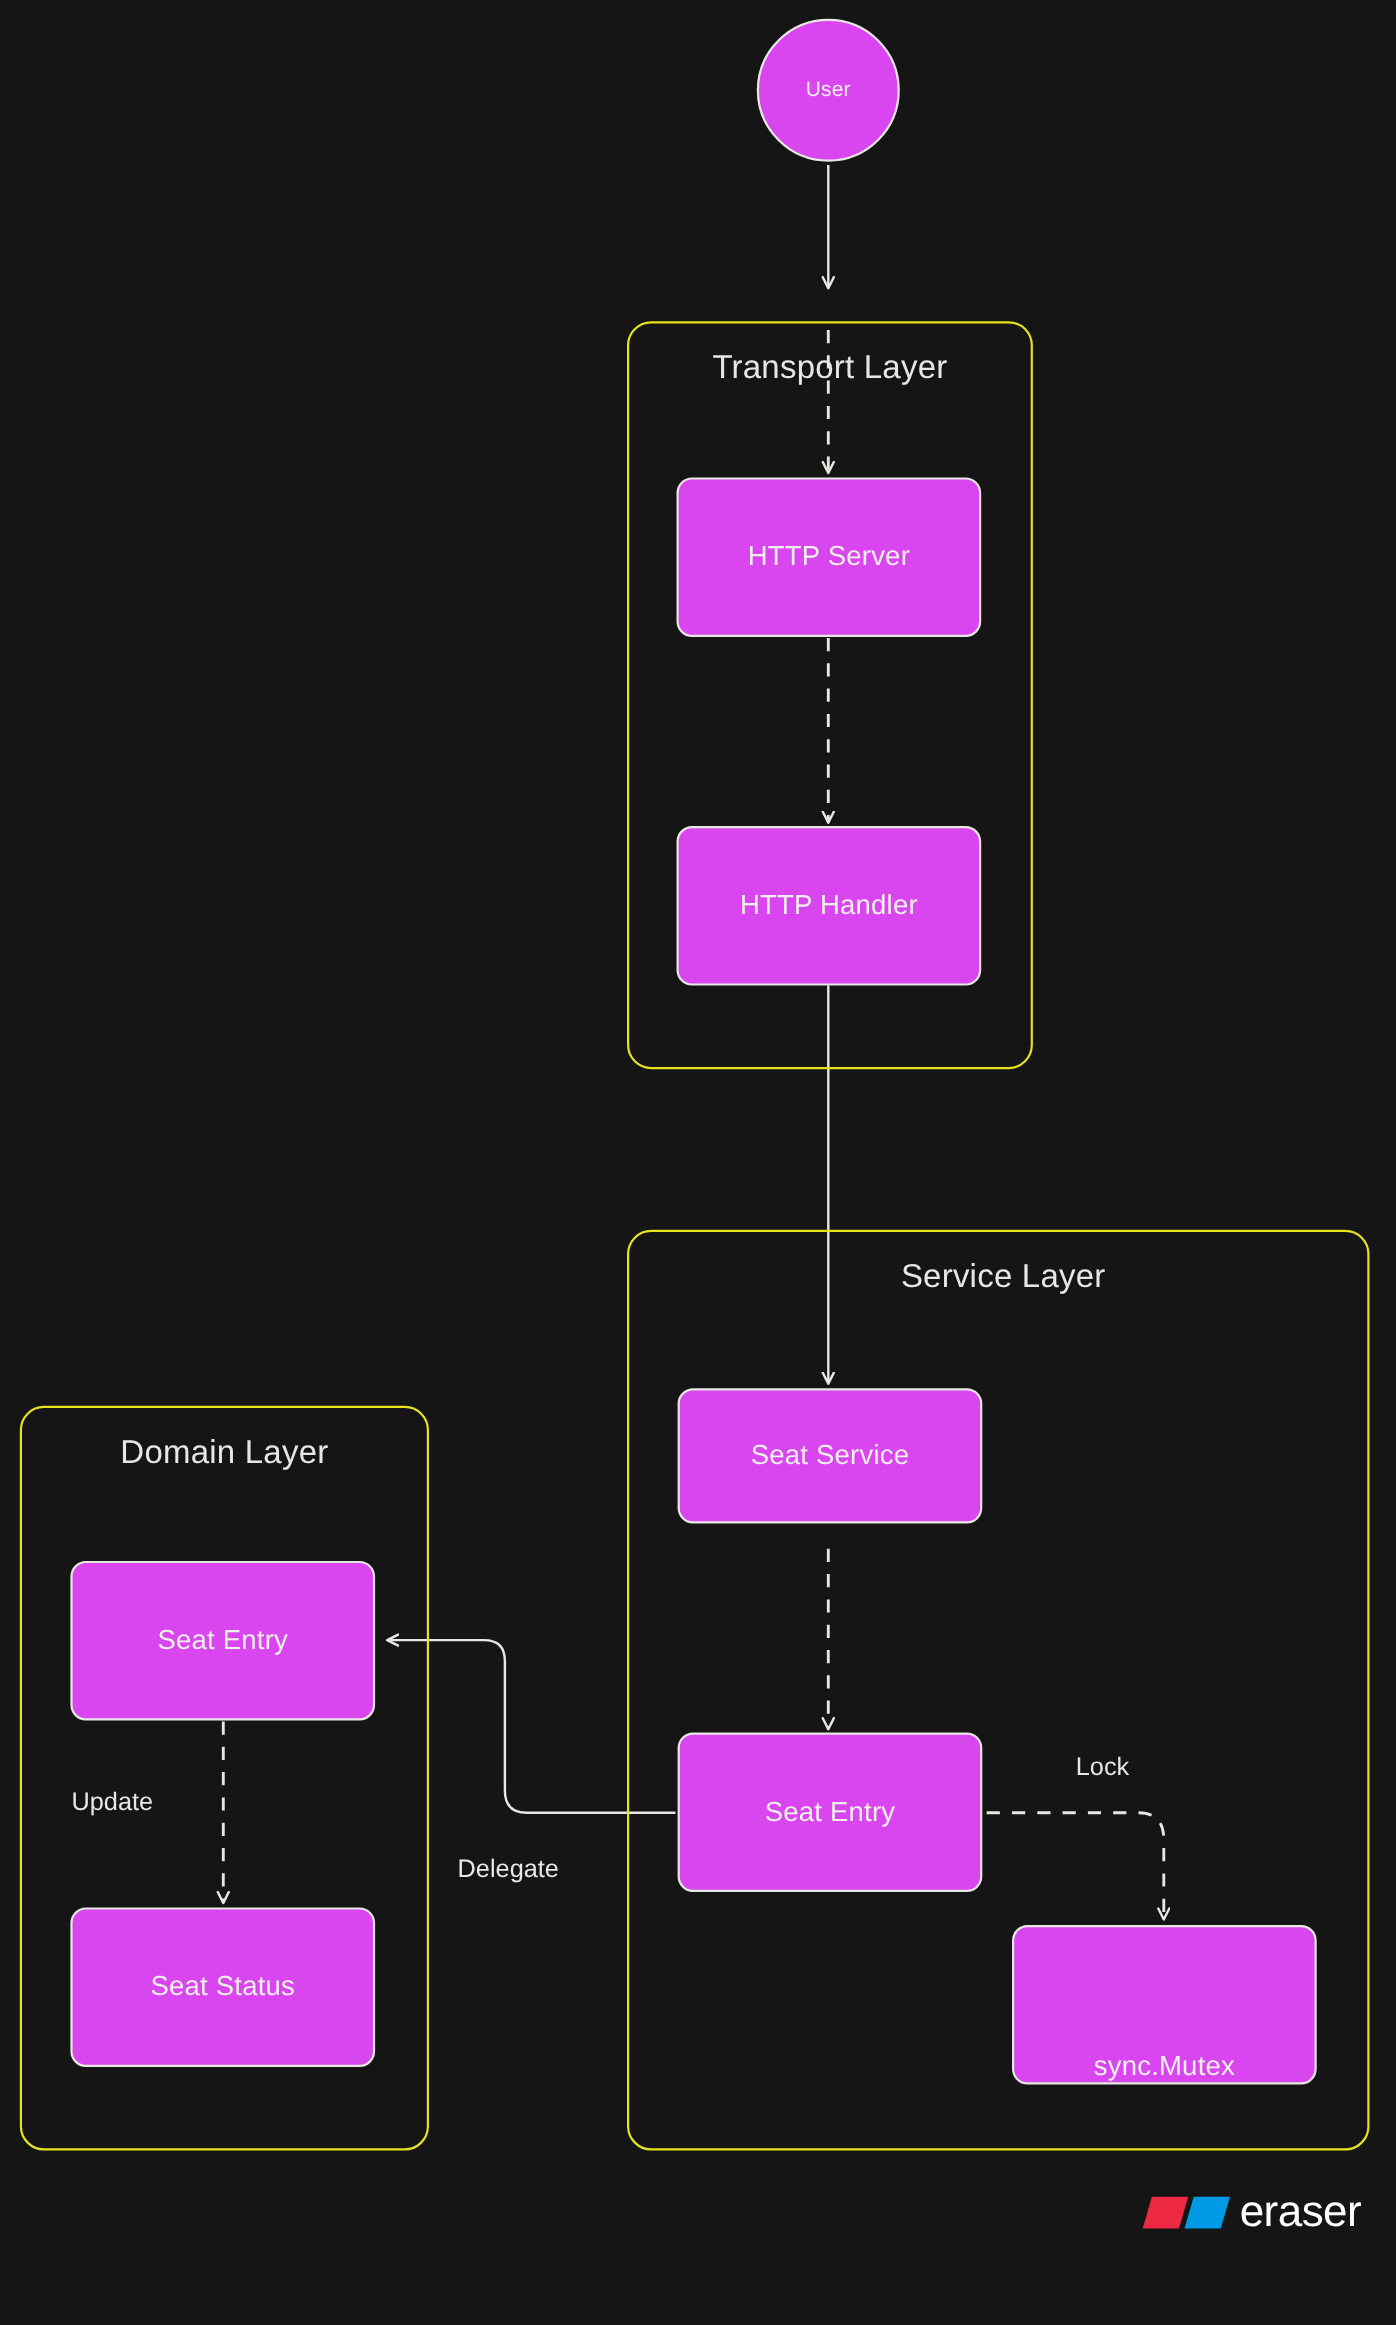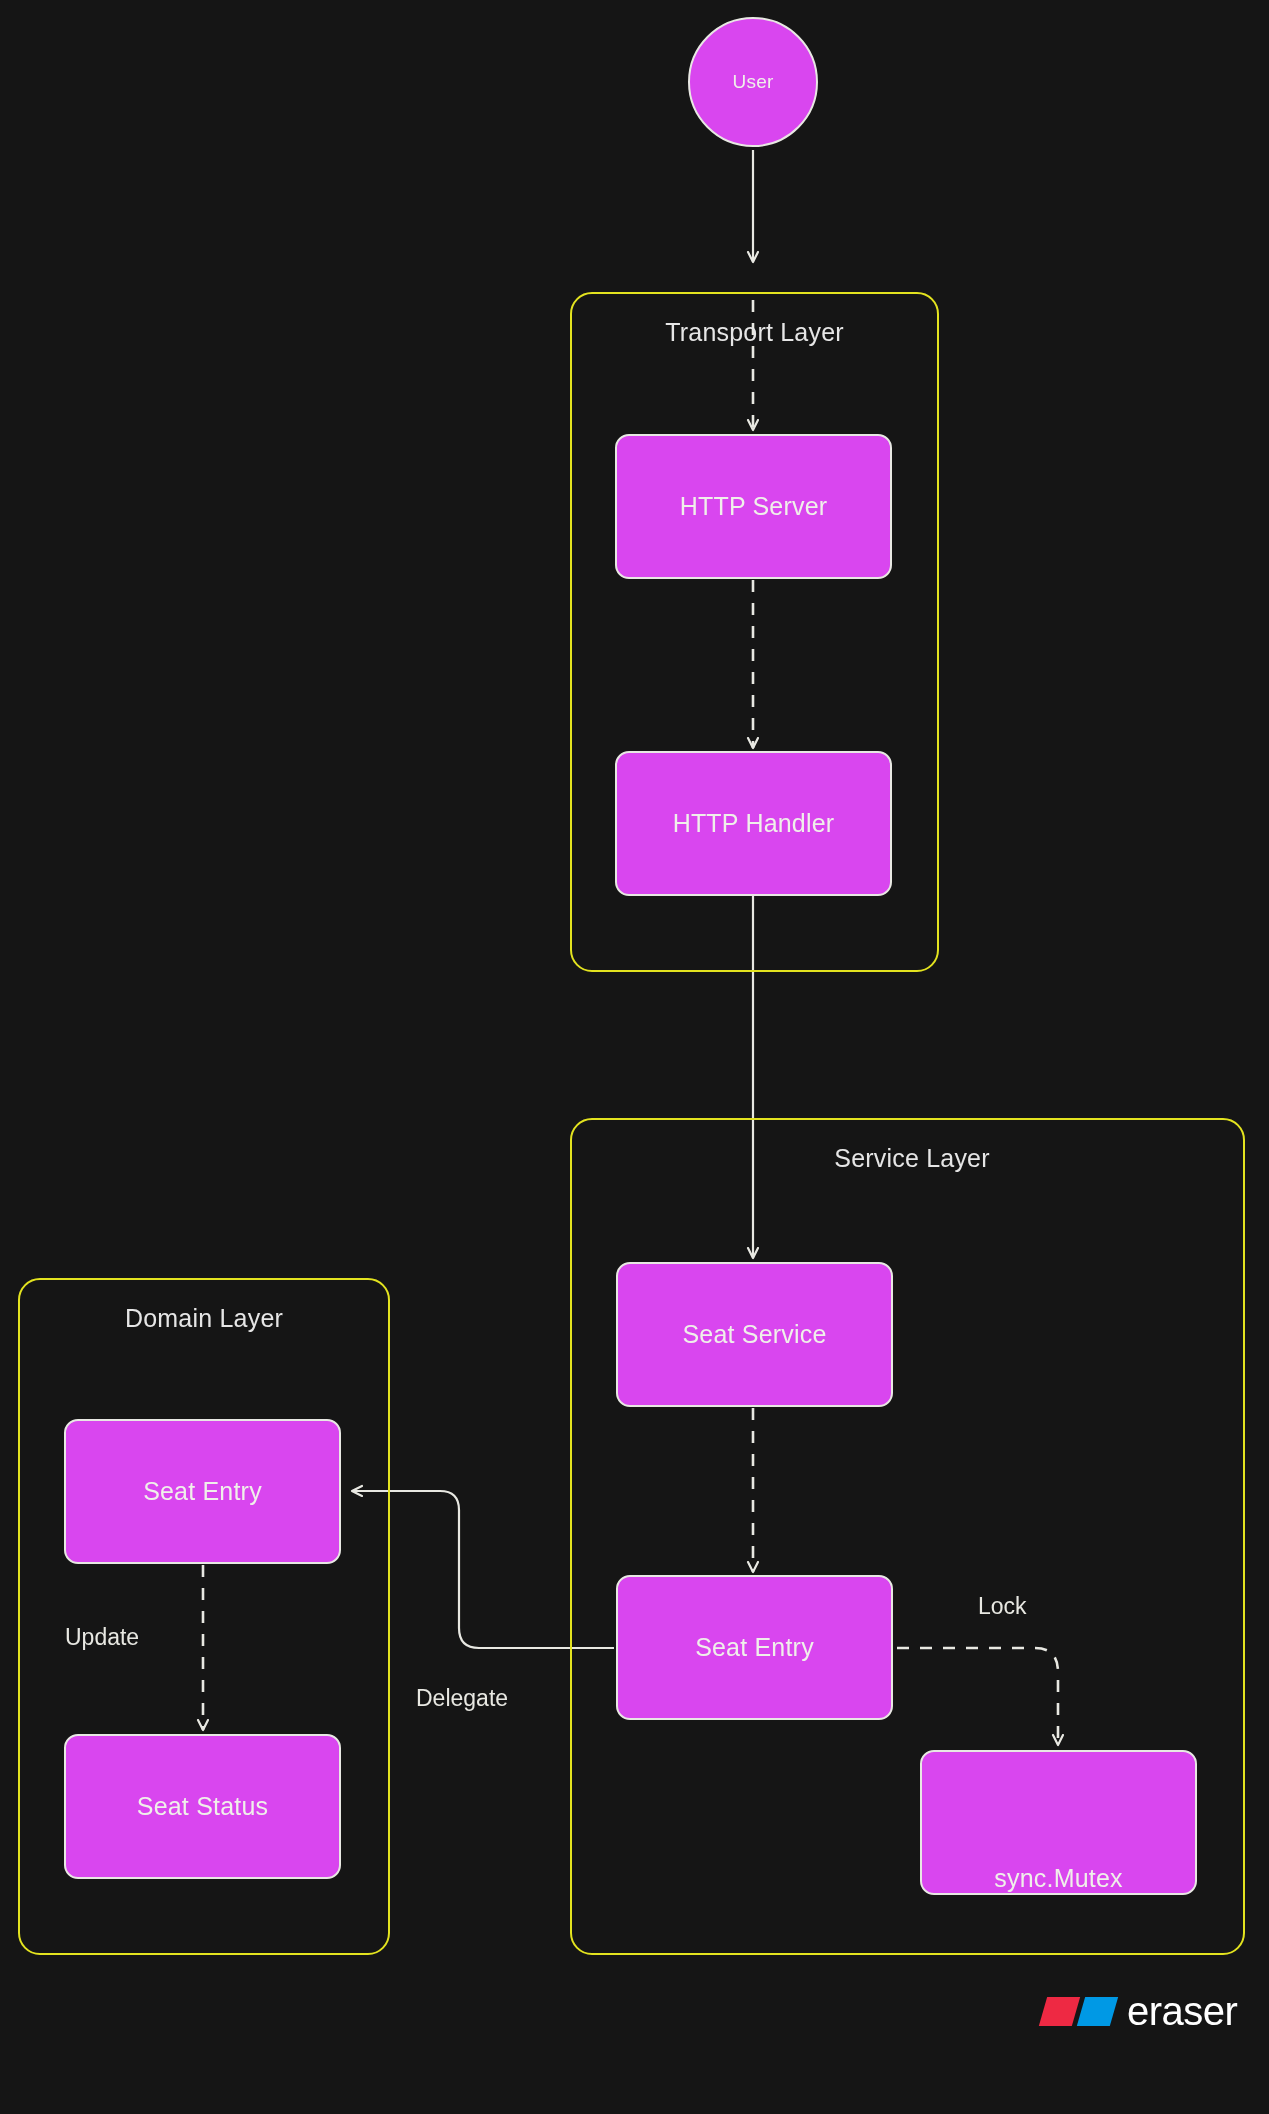--- a/index.html
+++ b/index.html
@@ -25,21 +25,21 @@
   .group-box {
     position: absolute;
     border: 2.5px solid #e3e31f;
     border-radius: 22px;
     background: transparent;
     box-sizing: border-box;
   }
   .group-label {
     position: absolute;
     color: #e6e6e6;
-    font-size: 25px;
+    font-size: 30px;
     letter-spacing: 0.2px;
     white-space: nowrap;
     text-align: center;
   }
   .node {
     position: absolute;
     background: #d946ef;
     border: 2.5px solid #e8e8e3;
     border-radius: 14px;
     box-sizing: border-box;
@@ -130,21 +130,21 @@
   </div>
 
   <div class="node" style="left:615px; top:434px; width:277px; height:145px;justify-content:center;">
     <span>HTTP Server</span>
   </div>
 
   <div class="node" style="left:615px; top:751px; width:277px; height:145px;">
     <span>HTTP Handler</span>
   </div>
 
-  <div class="node" style="left:616px; top:1262px; width:277px; height:145px;align-items:center;">
+  <div class="node" style="left:616px; top:1262px; width:277px; height:123px;align-items:center;">
     <span>Seat Service</span>
   </div>
 
   <div class="node" style="left:616px; top:1575px; width:277px; height:145px;">
     <span>Seat Entry</span>
   </div>
 
   <div class="node" style="left:920px; top:1750px; width:277px; height:145px;align-items:flex-end;">
     <span>sync.Mutex</span>
   </div>

